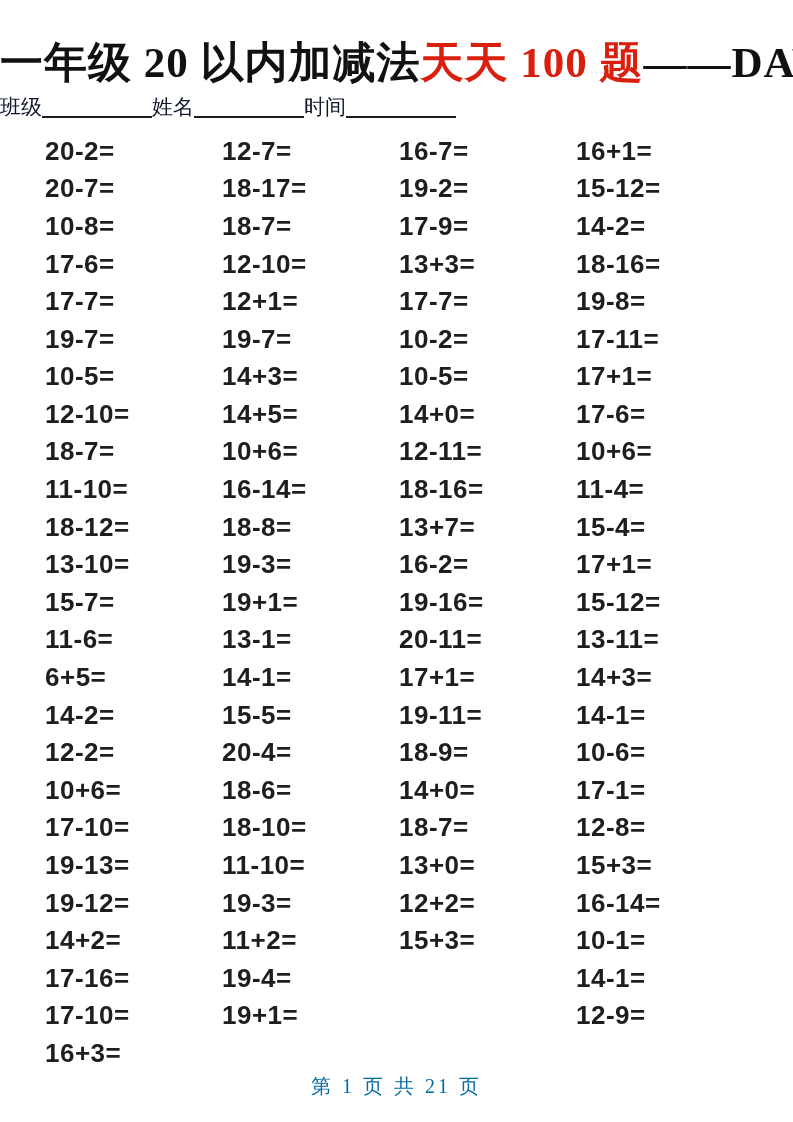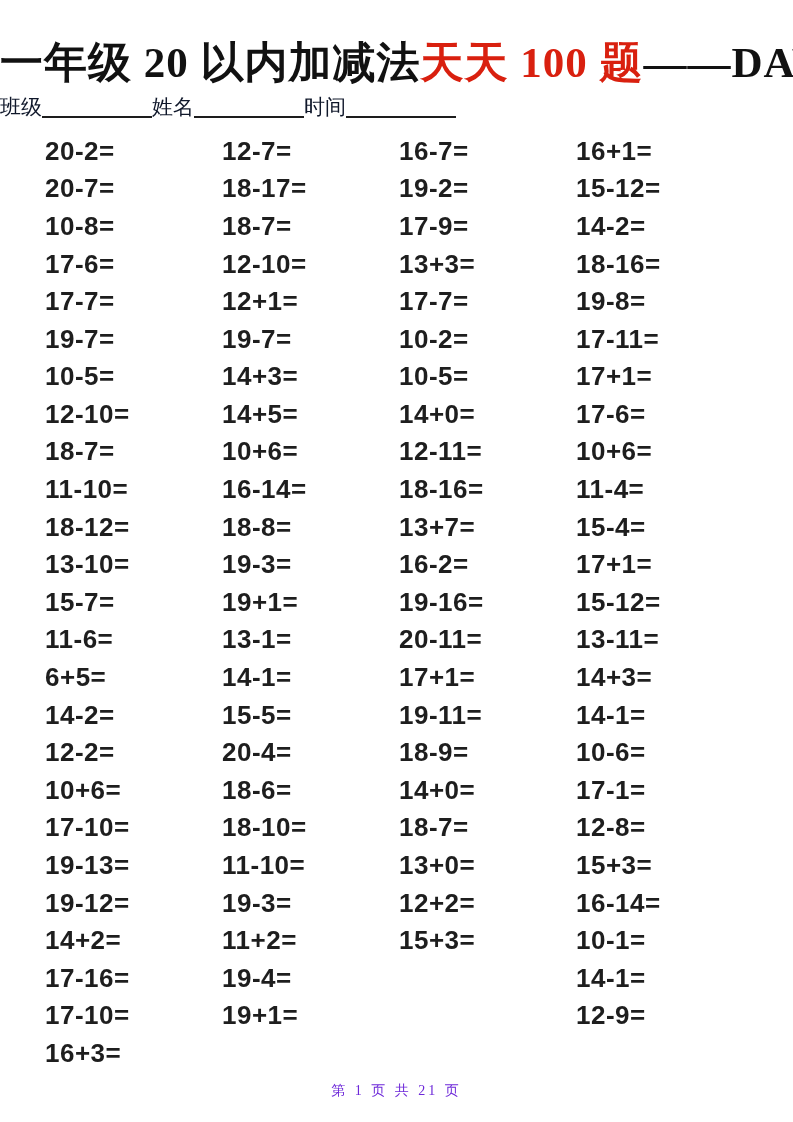--- a/index.html
+++ b/index.html
@@ -52,22 +52,22 @@
     font-weight:600;
     letter-spacing:0.5px;
     color:#1e1e1e;
   }
   .footer{
     position:absolute;
     bottom:22px;left:0;
     width:100%;
     text-align:center;
     font-family:"Liberation Serif","DejaVu Serif",serif;
-    font-size:14px;
-    color:#6d28d9;
+    font-size:20px;
+    color:#0369a1;
     letter-spacing:3px;
   }
 </style>
 </head>
 <body>
 
 <div class="page">
 
   <div class="title">
     <span>一年级 20 以内加减法</span><span class="red">天天 100 题</span><span>——DAY 01</span>

